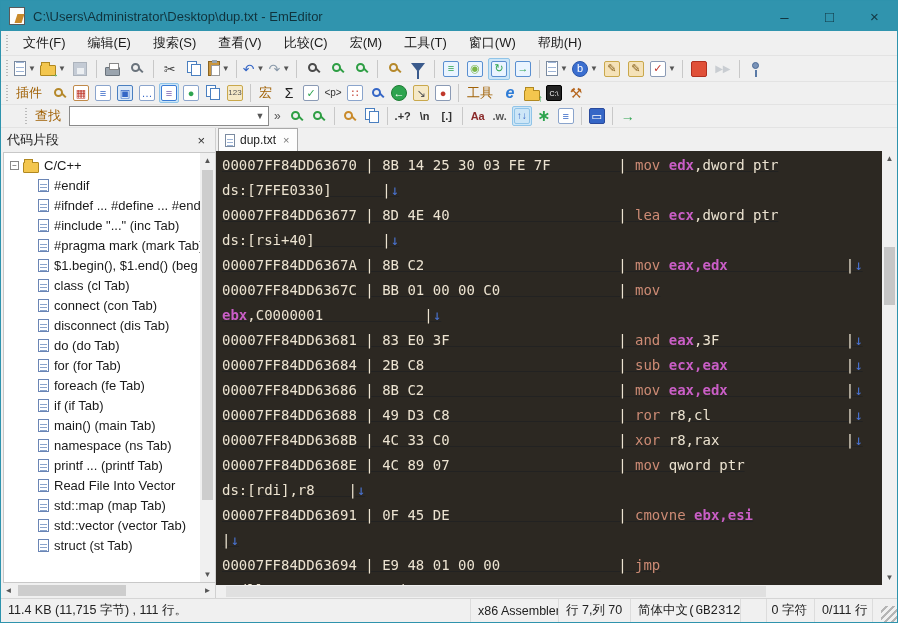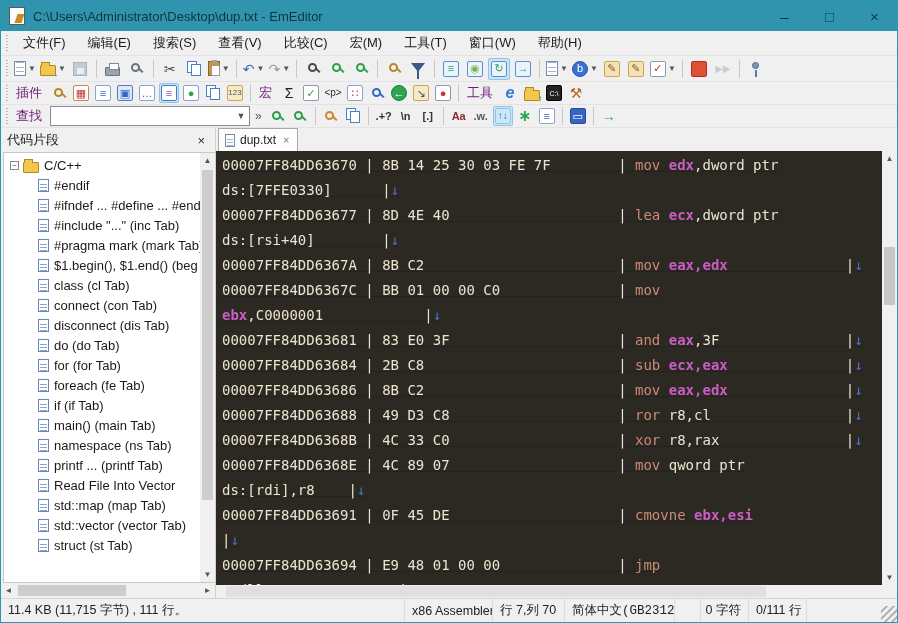--- a/index.html
+++ b/index.html
@@ -15,23 +15,23 @@
   .win-btns { display:flex; height:100%; }
   .win-btn { width:45px; height:100%; display:flex; align-items:center; justify-content:center; color:#123641; font-size:15px; }
 
   
   .menubar { height:26px; display:flex; align-items:center; background:#f0f0f0; border-bottom:1px solid #e3e3e3; }
   .grip { width:6px; height:70%; margin:0 2px 0 3px; background:repeating-linear-gradient(to bottom,#bbb 0 1px,transparent 1px 3px); background-size:2px 100%; background-repeat:repeat-y; background-position:2px 0; }
   .menu-item { padding:18px 11px; color:#1a1a1a; }
 
   
   .toolbar { display:flex; align-items:center; background:#f0f0f0; border-bottom:1px solid #e3e3e3; }
-  #toolbar1 { height:27px; } #toolbar2 { height:24px; } #findbar { height:24px; }
+  #toolbar1 { height:27px; } #toolbar2 { height:24px; } #findbar { height:24px;padding-left:19px; }
   .tb-sep { width:1px; height:18px; background:#c8c8c8; margin:0 4px; }
-  .tb-label { margin:0 6px 0 4px; color:#701a75; }
+  .tb-label { margin:0 6px 0 4px; color:#a16207; }
   .tbtn { height:22px; min-width:22px; display:flex; align-items:center; justify-content:center; border:1px solid transparent; border-radius:2px; margin:0 1px; position:relative; }
   #toolbar2 .tbtn, #findbar .tbtn { height:20px; min-width:20px; }
   .tbtn.pressed { background:#cde6f7; border-color:#90c4e8; }
   .tbtn .dd { font-size:8px; color:#555; margin-left:2px; }
   .tbtn.disabled { opacity:.45; }
 
   
   .ic-glyph { font-size:14px; line-height:1; }
   .ic-chip { width:16px; height:16px; display:flex; align-items:center; justify-content:center; font-size:11px; line-height:1; border-radius:2px; }
   .ic-chip.round { border-radius:50%; }
@@ -478,21 +478,21 @@
           <span class="arrowbox" style="bottom:0;">▼</span>
         </div>
       </div>
       <div class="ed-hscroll">
         <span class="thumb" style="left:10px;width:540px;"></span>
       </div>
     </div>
   </div>
 
   <div id="statusbar">
-    <span class="sb-seg" style="width:404px;">11.4 KB (11,715 字节) , 111 行。</span>
+    <span class="sb-seg" style="width:470px;">11.4 KB (11,715 字节) , 111 行。</span>
     <span class="sb-seg" style="width:88px;">x86 Assembler</span>
     <span class="sb-seg" style="width:72px;">行 7,列 70</span>
     <span class="sb-seg" style="width:110px;font-family:Liberation Mono, monospace;">简体中文(GB2312)</span>
     <span class="sb-seg" style="width:26px;"></span>
     <span class="sb-seg" style="width:48px;justify-content:flex-end;text-align:right;">0 字符</span>
     <span class="sb-seg" style="width:58px;">0/111 行</span>
     <span class="sb-grip"></span>
   </div>
 
 </div>

